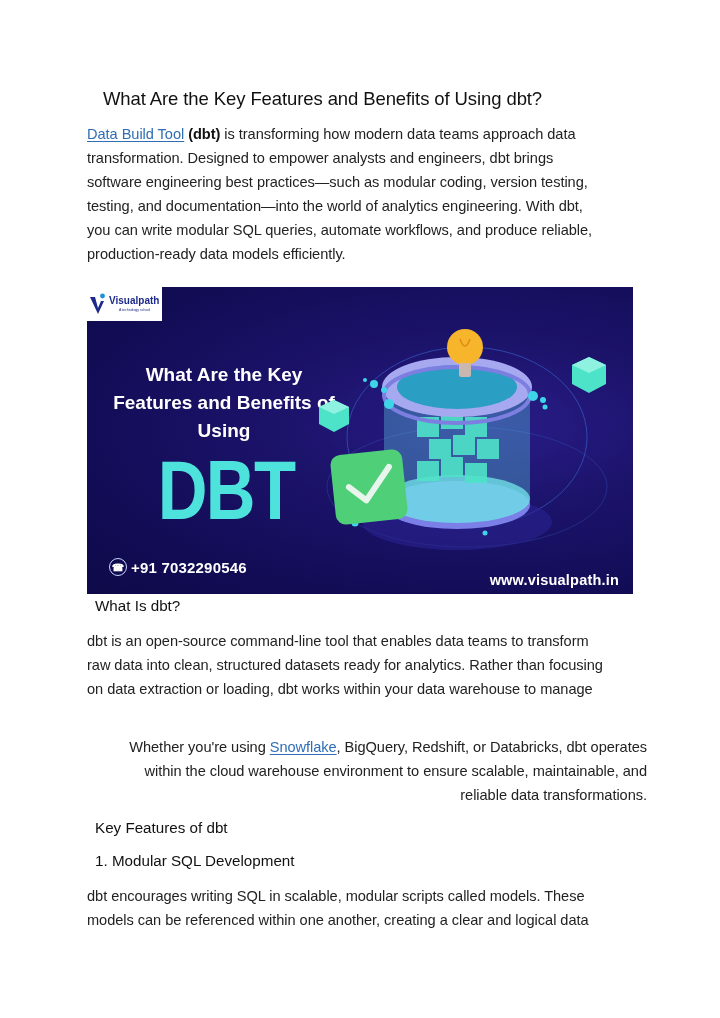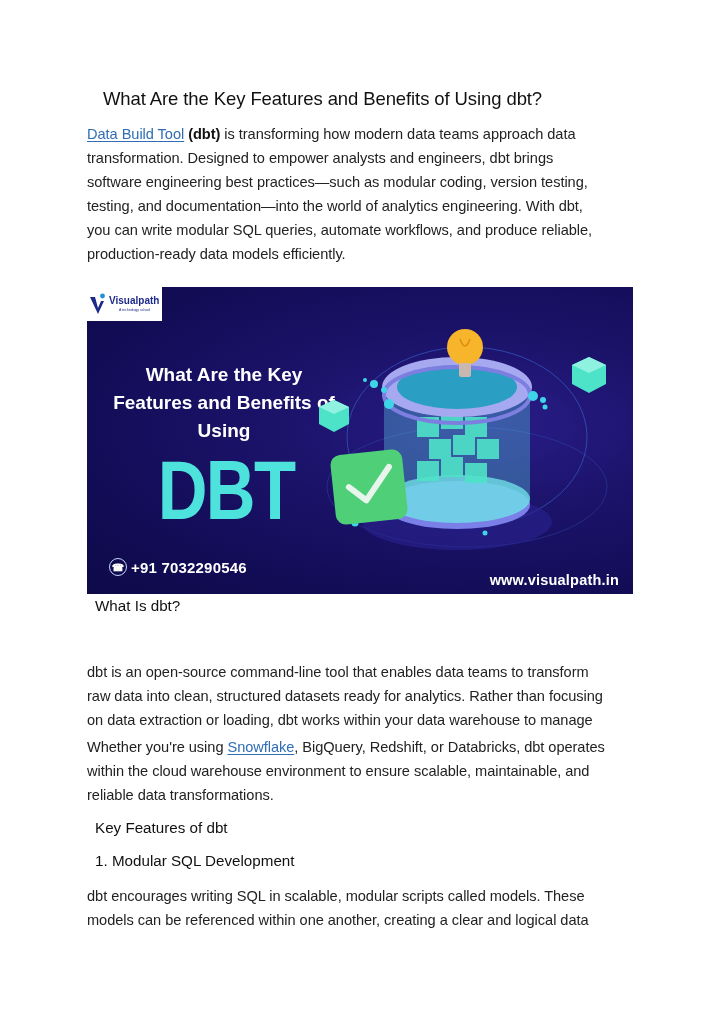--- a/index.html
+++ b/index.html
@@ -37,27 +37,27 @@
     <div><a class="link">Data Build Tool</a> <span class="bold">(dbt)</span><span> is transforming how modern data teams approach data</span></div>
     <div>transformation. Designed to empower analysts and engineers, dbt brings</div>
     <div>software engineering best practices—such as modular coding, version testing,</div>
     <div>testing, and documentation—into the world of analytics engineering. With dbt,</div>
     <div>you can write modular SQL queries, automate workflows, and produce reliable,</div>
     <div>production-ready data models efficiently.</div>
   </div>
 
   <div class="h2" style="top:597px;">What Is dbt?</div>
 
-  <div class="p" style="top:660px;">
+  <div class="p" style="top:629px;">
     <div>dbt is an open-source command-line tool that enables data teams to transform</div>
     <div>raw data into clean, structured datasets ready for analytics. Rather than focusing</div>
     <div>on data extraction or loading, dbt works within your data warehouse to manage</div>
   </div>
 
-  <div class="p" style="top:735px;">
+  <div class="p" style="top:735px;text-align:right;">
     <div><span>Whether you're using </span><a class="link">Snowflake</a><span>, BigQuery, Redshift, or Databricks, dbt operates</span></div>
     <div>within the cloud warehouse environment to ensure scalable, maintainable, and</div>
     <div>reliable data transformations.</div>
   </div>
 
   <div class="h2" style="top:819px;">Key Features of dbt</div>
 
   <div class="h2" style="top:852px;">1. Modular SQL Development</div>
 
   <div class="p" style="top:884px;">

